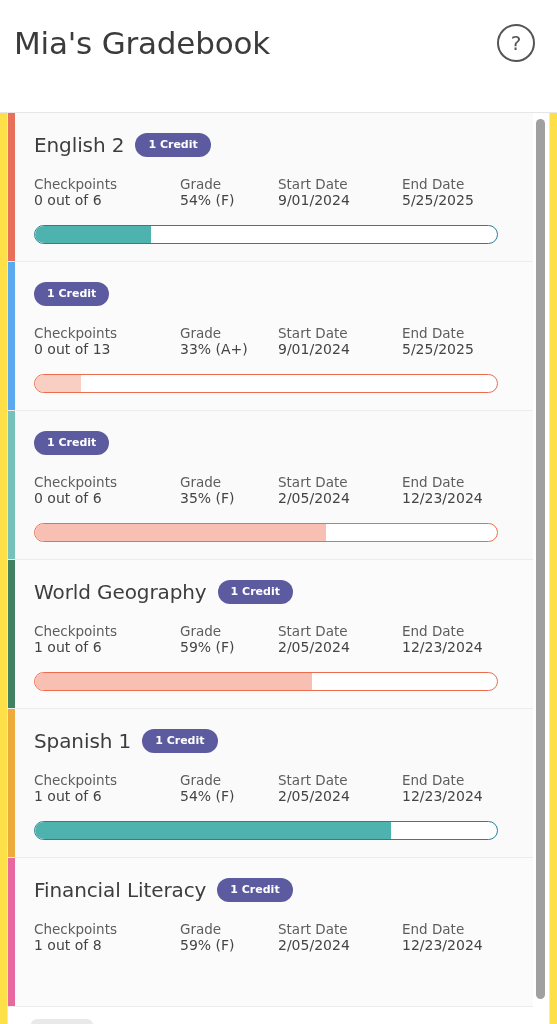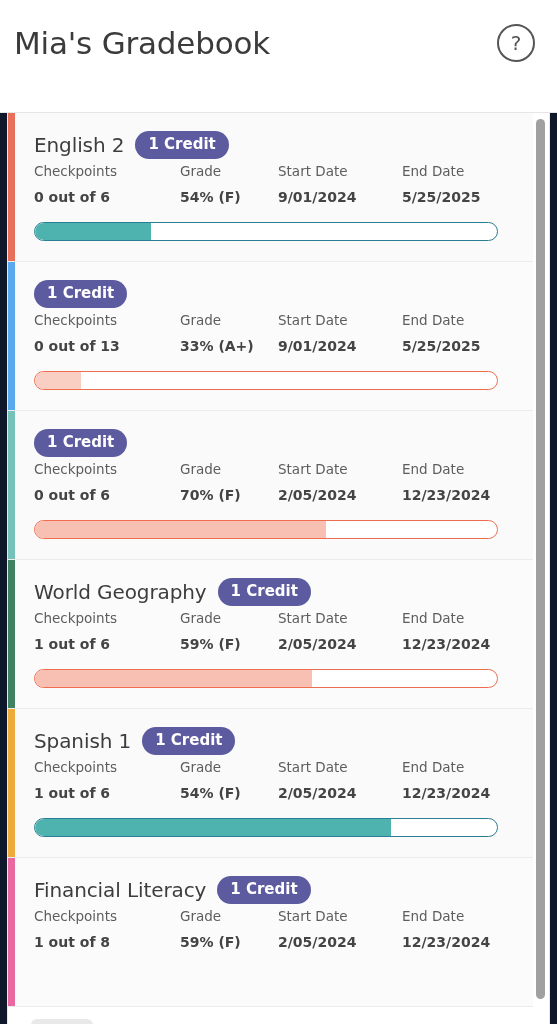--- a/index.html
+++ b/index.html
@@ -54,21 +54,21 @@
     margin-top: 2px;
     cursor: pointer;
     background: #ffffff;
   }
 
   
   .scroll-wrap {
     flex: 1 1 auto;
     position: relative;
     overflow: hidden;
-    background: #0f172a;
+    background: #fde047;
     border-top: 1px solid #e6e6e6;
     padding: 0 7px 16px 7px;
   }
   .scroll-area {
     position: absolute;
     top: 0;
     left: 7px;
     right: 7px;
     bottom: 0;
     overflow: hidden;
@@ -107,42 +107,42 @@
   .course-name {
     font-size: 20px;
     color: #3d3d3d;
     font-weight: 400;
     letter-spacing: -0.1px;
     white-space: nowrap;
   }
   .credit-badge {
     background: #5c5ba0;
     color: #ffffff;
-    font-size: 15px;
+    font-size: 11px;
     font-weight: 700;
     padding: 6px 13px 7px;
     border-radius: 14px;
     white-space: nowrap;
     line-height: 1;
   }
 
   .stats-grid {
     display: grid;
     grid-template-columns: 146px 98px 124px auto;
-    row-gap: 10px;
+    margin-top: 13px;
   }
   .stat-label {
     font-size: 13.5px;
     color: #5d5d5d;
     font-weight: 400;
   }
   .stat-value {
     font-size: 14px;
     color: #444444;
-    font-weight: 700;
+    font-weight: 400;
   }
 
   .progress-track {
     margin-top: 17px;
     height: 19px;
     border-radius: 11px;
     background: #ffffff;
     overflow: hidden;
     position: relative;
     width: 464px;
@@ -242,21 +242,21 @@
             <div class="accent-stripe" style="background: rgb(119, 193, 187);"></div>
             <div class="course-head">
               <div class="credit-badge">1 Credit</div>
             </div>
             <div class="stats-grid">
               <div class="stat-label">Checkpoints</div>
               <div class="stat-label">Grade</div>
               <div class="stat-label">Start Date</div>
               <div class="stat-label">End Date</div>
               <div class="stat-value">0 out of 6</div>
-              <div class="stat-value">70% (F)</div>
+              <div class="stat-value">35% (F)</div>
               <div class="stat-value">2/05/2024</div>
               <div class="stat-value">12/23/2024</div>
             </div>
             <div class="progress-track" style="border: 1.4px solid rgb(239, 109, 79);">
               <div class="progress-fill" style="width: 63%; background: rgb(247, 192, 178);"></div>
             </div>
           </div>
           <div class="course-card">
             <div class="accent-stripe" style="background: rgb(63, 129, 96);"></div>
             <div class="course-head">

